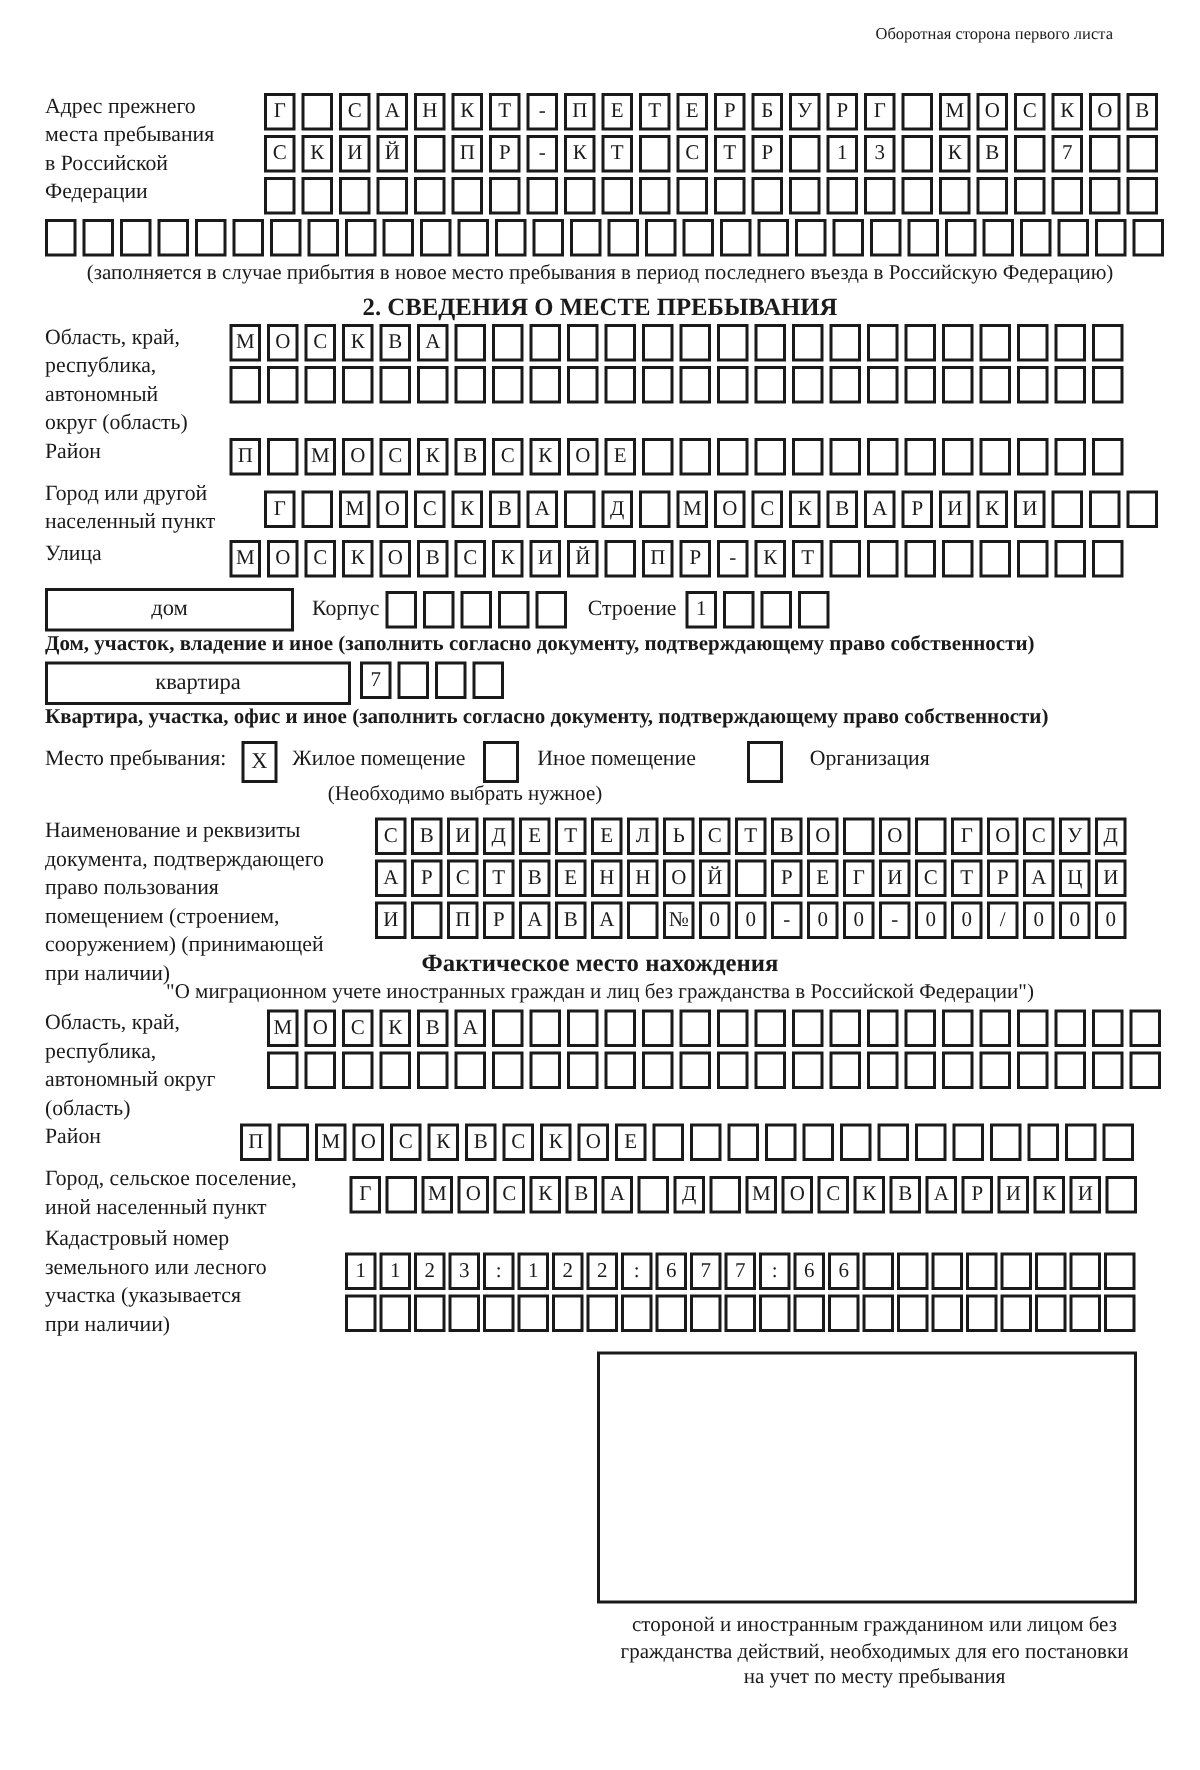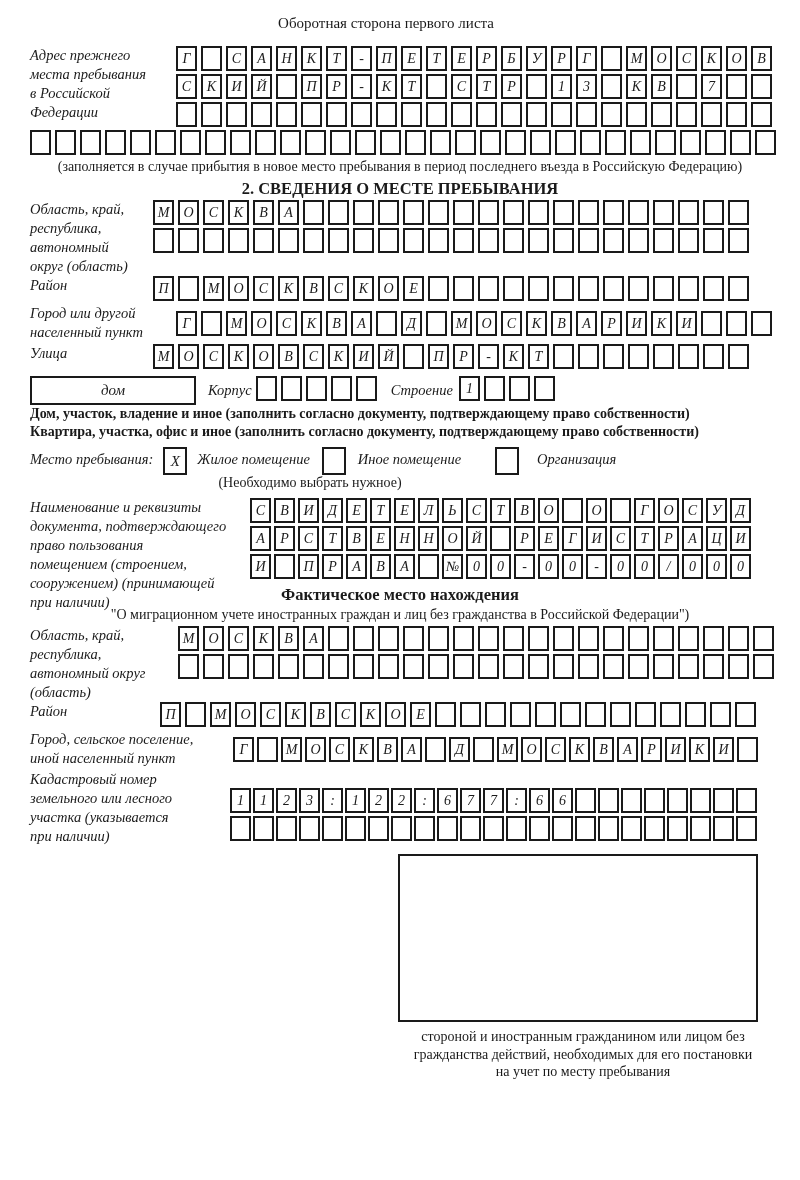--- a/index.html
+++ b/index.html
@@ -5,24 +5,24 @@
   html,body{margin:0;padding:0;background:#fff;}
   .page{
     position:relative;
     width:800px;height:1180px;
     background:#fff;color:#1a1a1a;
     font-family:"Liberation Serif",serif;
     overflow:hidden;
   }
   .inner{padding:14px 30px 0 30px;}
   .title-right{
-    text-align:center;font-size:15px;line-height:18px;
-    padding-right:28px;margin-bottom:14px;
-  }
-  .row{display:flex;align-items:flex-start;font-style:italic;}
+    text-align:right;font-size:11px;line-height:18px;
+    padding-right:28px;margin-bottom:30px;
+  }
+  .row{display:flex;align-items:flex-start;}
   .row.vcenter{align-items:center;}
   .label{font-size:14.5px;line-height:19px;flex-shrink:0;}
   .label div{white-space:nowrap;}
   
   .boxes{white-space:nowrap;height:25px;margin-bottom:3px;}
   .cell{
     display:inline-block;box-sizing:border-box;
     width:21px;height:25px;border:2px solid #1a1a1a;
     margin-right:4px;text-align:center;
     font-size:14px;line-height:21px;vertical-align:top;
@@ -39,21 +39,21 @@
   .inline-label{font-size:14.5px;line-height:29px;white-space:nowrap;flex-shrink:0;}
   .cell.big{width:24px;height:28px;line-height:24px;font-size:15px;}
   .stamp-box{
     box-sizing:border-box;border:2px solid #1a1a1a;
     width:360px;height:168px;margin-left:368px;margin-top:8px;
   }
   .stamp-caption{
     width:410px;margin-left:348px;margin-top:6px;
     font-size:14px;line-height:17.5px;text-align:center;
   }
-  .mt2{margin-top:2px;}.mt4{margin-top:4px;}.mt6{margin-top:6px;}
+  .mt2{margin-top:2px;}.mt4{margin-top:4px;align-items:center;}.mt6{margin-top:6px;}
   .w146{width:146px;}.w123{width:123px;}.w220{width:220px;}
   .w148{width:148px;}.w130{width:130px;}.w203{width:203px;}.w200{width:200px;}
 </style>
 </head>
 <body>
 
 <div class="page">
   <div class="inner">
 
     <div class="title-right">Оборотная сторона первого листа</div>
@@ -109,20 +109,24 @@
 
     <div class="row mt4">
       <div class="bigbox" style="width:166px;">дом</div>
       <div class="inline-label" style="margin-left:12px;">Корпус</div>
       <div class="boxes" style="margin-left:4px;margin-bottom:0;"><span class="cell"></span><span class="cell"></span><span class="cell"></span><span class="cell"></span><span class="cell"></span></div>
       <div class="inline-label" style="margin-left:10px;">Строение</div>
       <div class="boxes" style="margin-left:6px;margin-bottom:0;"><span class="cell">1</span><span class="cell"></span><span class="cell"></span><span class="cell"></span></div>
     </div>
     <div class="caption">Дом, участок, владение и иное (заполнить согласно документу, подтверждающему право собственности)</div>
 
+    <div class="row mt2">
+      <div class="bigbox" style="width:204px;">квартира</div>
+      <div class="boxes" style="margin-left:6px;margin-bottom:0;"><span class="cell">7</span><span class="cell"></span><span class="cell"></span><span class="cell"></span></div>
+    </div>
     <div class="caption">Квартира, участка, офис и иное (заполнить согласно документу, подтверждающему право собственности)</div>
 
     <div class="row vcenter mt4">
       <div class="inline-label">Место пребывания:</div>
       <div class="boxes gap2" style="margin:0 0 0 10px;"><span class="cell big">X</span></div>
       <div class="inline-label" style="margin-left:8px;">Жилое помещение</div>
       <div class="boxes gap2" style="margin:0 0 0 12px;"><span class="cell big"></span></div>
       <div class="inline-label" style="margin-left:10px;">Иное помещение</div>
       <div class="boxes gap2" style="margin:0 0 0 34px;"><span class="cell big"></span></div>
       <div class="inline-label" style="margin-left:16px;">Организация</div>

